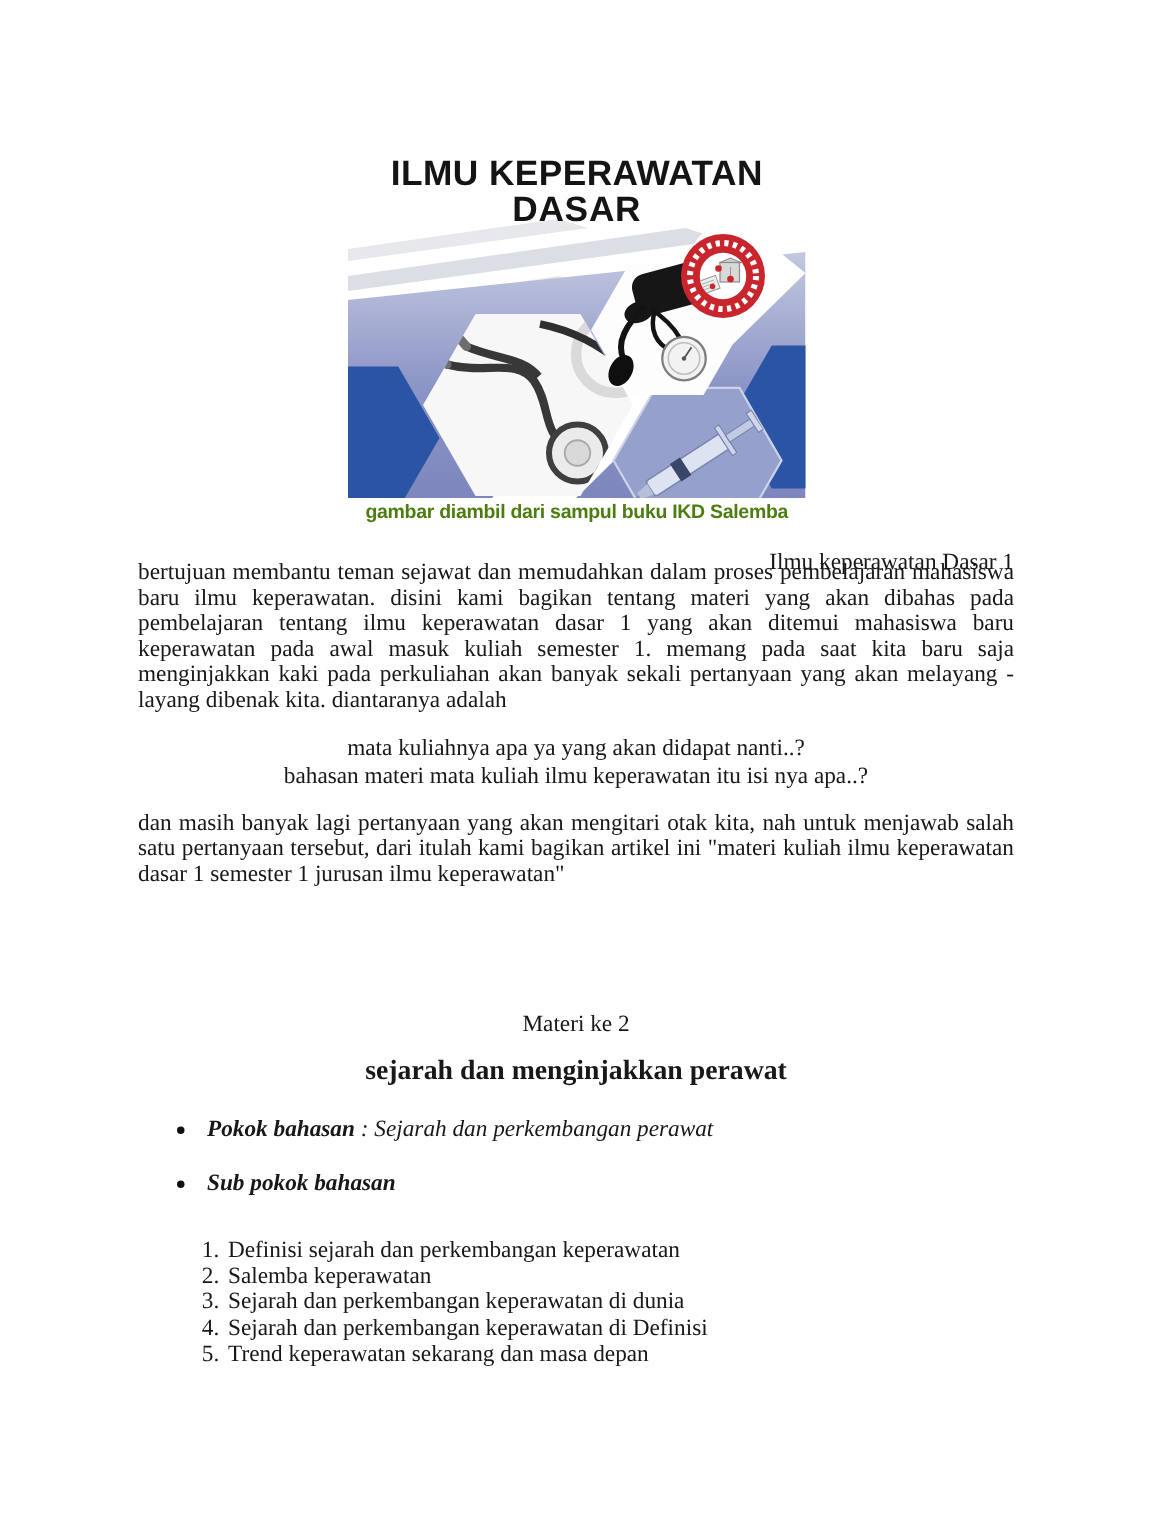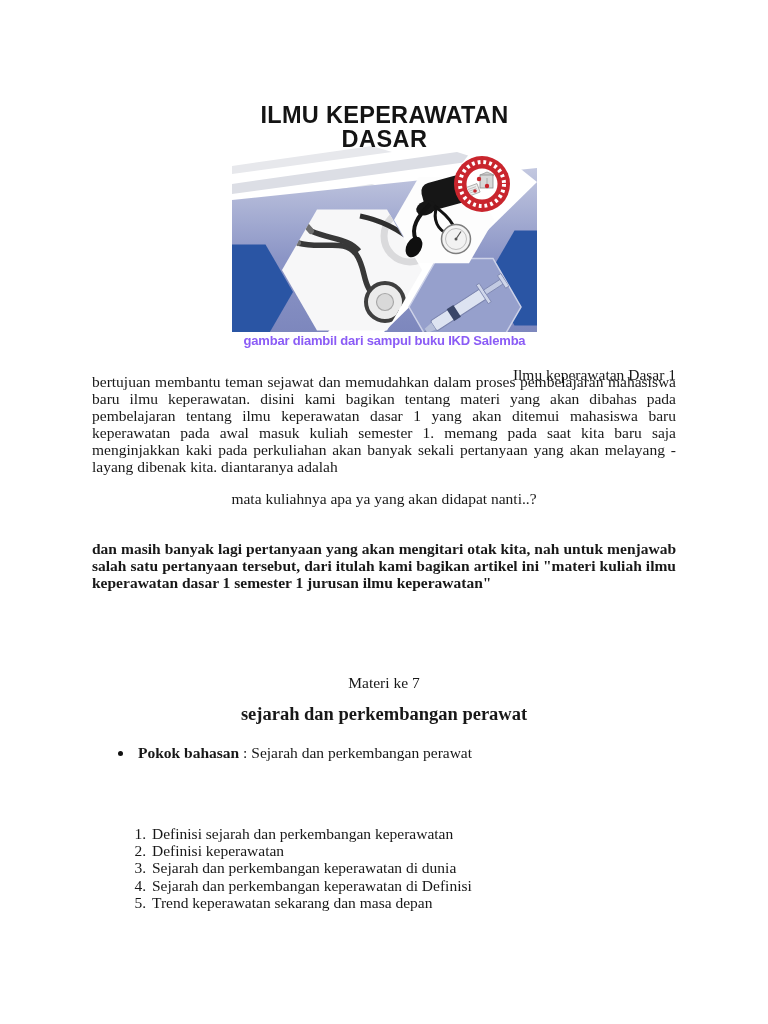--- a/index.html
+++ b/index.html
@@ -3,31 +3,31 @@
 <meta charset="utf-8">
 <style>
   html,body{margin:0;padding:0;background:#ffffff;}
   .page{position:relative;width:723px;height:1024px;background:#ffffff;overflow:hidden;
         font-family:"Liberation Serif",serif;color:#181818;}
   
   .cover{position:absolute;left:232px;top:88px;width:305px;height:244px;}
   .cover svg{display:block;}
   .caption{position:absolute;left:232px;top:333px;width:305px;text-align:center;
            font-family:"Liberation Sans",sans-serif;font-weight:700;font-size:13px;
-           letter-spacing:-0.2px;color:#8b5cf6;white-space:nowrap;}
+           letter-spacing:-0.2px;color:#4d7c0f;white-space:nowrap;}
   
   .tblock{position:absolute;left:92px;width:584px;font-size:15.5px;line-height:16.9px;text-align:center;}
   .doc-title{top:367px;text-align:right;font-family:Liberation Serif, serif;}
   .para1{top:374px;text-align:justify;}
   .questions{top:490px;line-height:18.6px;}
-  .para2{top:540px;text-align:justify;line-height:17px;font-weight:bold;}
+  .para2{top:540px;text-align:justify;line-height:17px;}
   .para3{top:608px;text-align:justify;line-height:17px;}
   .materi{top:675px;}
   .heading{top:706px;font-weight:700;font-size:18.5px;}
-  .bullet-row{position:absolute;left:92px;width:584px;font-size:15.5px;}
+  .bullet-row{position:absolute;left:92px;width:584px;font-size:15.5px;font-style:italic;}
   .bullet-row .dot{position:absolute;left:26px;top:7px;width:5px;height:5px;border-radius:50%;background:#111;}
   .bullet-row .btxt{display:block;padding-left:46px;}
   .b1{top:744px;}
   .b2{top:780px;}
   .blabel{font-weight:700;}
   ol.numlist{position:absolute;left:92px;top:813px;width:540px;margin:12px;padding:0 0 0 46px;
              font-size:15.5px;line-height:17.2px;}
   ol.numlist li{padding-left:2px;}
 </style>
 </head>
@@ -142,36 +142,41 @@
   </div>
 
   <div class="caption">gambar diambil dari sampul buku IKD Salemba</div>
 
   <div class="tblock doc-title">Ilmu keperawatan Dasar 1</div>
 
   <div class="tblock para1">bertujuan membantu teman sejawat dan memudahkan dalam proses pembelajaran mahasiswa baru ilmu keperawatan. disini kami bagikan tentang materi yang akan dibahas pada pembelajaran tentang ilmu keperawatan dasar 1 yang akan ditemui mahasiswa baru keperawatan pada awal masuk kuliah semester 1. memang pada saat kita baru saja menginjakkan kaki pada perkuliahan akan banyak sekali pertanyaan yang akan melayang - layang dibenak kita. diantaranya adalah</div>
 
   <div class="tblock questions">
     <div>mata kuliahnya apa ya yang akan didapat nanti..?</div>
+    <div>bahasan materi mata kuliah ilmu keperawatan itu isi nya apa..?</div>
   </div>
 
   <div class="tblock para2">dan masih banyak lagi pertanyaan yang akan mengitari otak kita, nah untuk menjawab salah satu pertanyaan tersebut, dari itulah kami bagikan artikel ini "materi kuliah ilmu keperawatan dasar 1 semester 1 jurusan ilmu keperawatan"</div>
 
 
-  <div class="tblock materi">Materi ke 7</div>
+  <div class="tblock materi">Materi ke 2</div>
 
-  <div class="tblock heading">sejarah dan perkembangan perawat</div>
+  <div class="tblock heading">sejarah dan menginjakkan perawat</div>
 
   <div class="bullet-row b1">
     <span class="dot"></span>
     <span class="btxt"><span class="blabel">Pokok bahasan</span><span> : Sejarah dan perkembangan perawat</span></span>
   </div>
 
+  <div class="bullet-row b2">
+    <span class="dot"></span>
+    <span class="btxt"><span class="blabel">Sub pokok bahasan</span><span></span></span>
+  </div>
 
   <ol class="numlist">
     <li>Definisi sejarah dan perkembangan keperawatan</li>
-    <li>Definisi keperawatan</li>
+    <li>Salemba keperawatan</li>
     <li>Sejarah dan perkembangan keperawatan di dunia</li>
     <li>Sejarah dan perkembangan keperawatan di Definisi</li>
     <li>Trend keperawatan sekarang dan masa depan</li>
   </ol>
 
 </div>
 
 </body></html>

